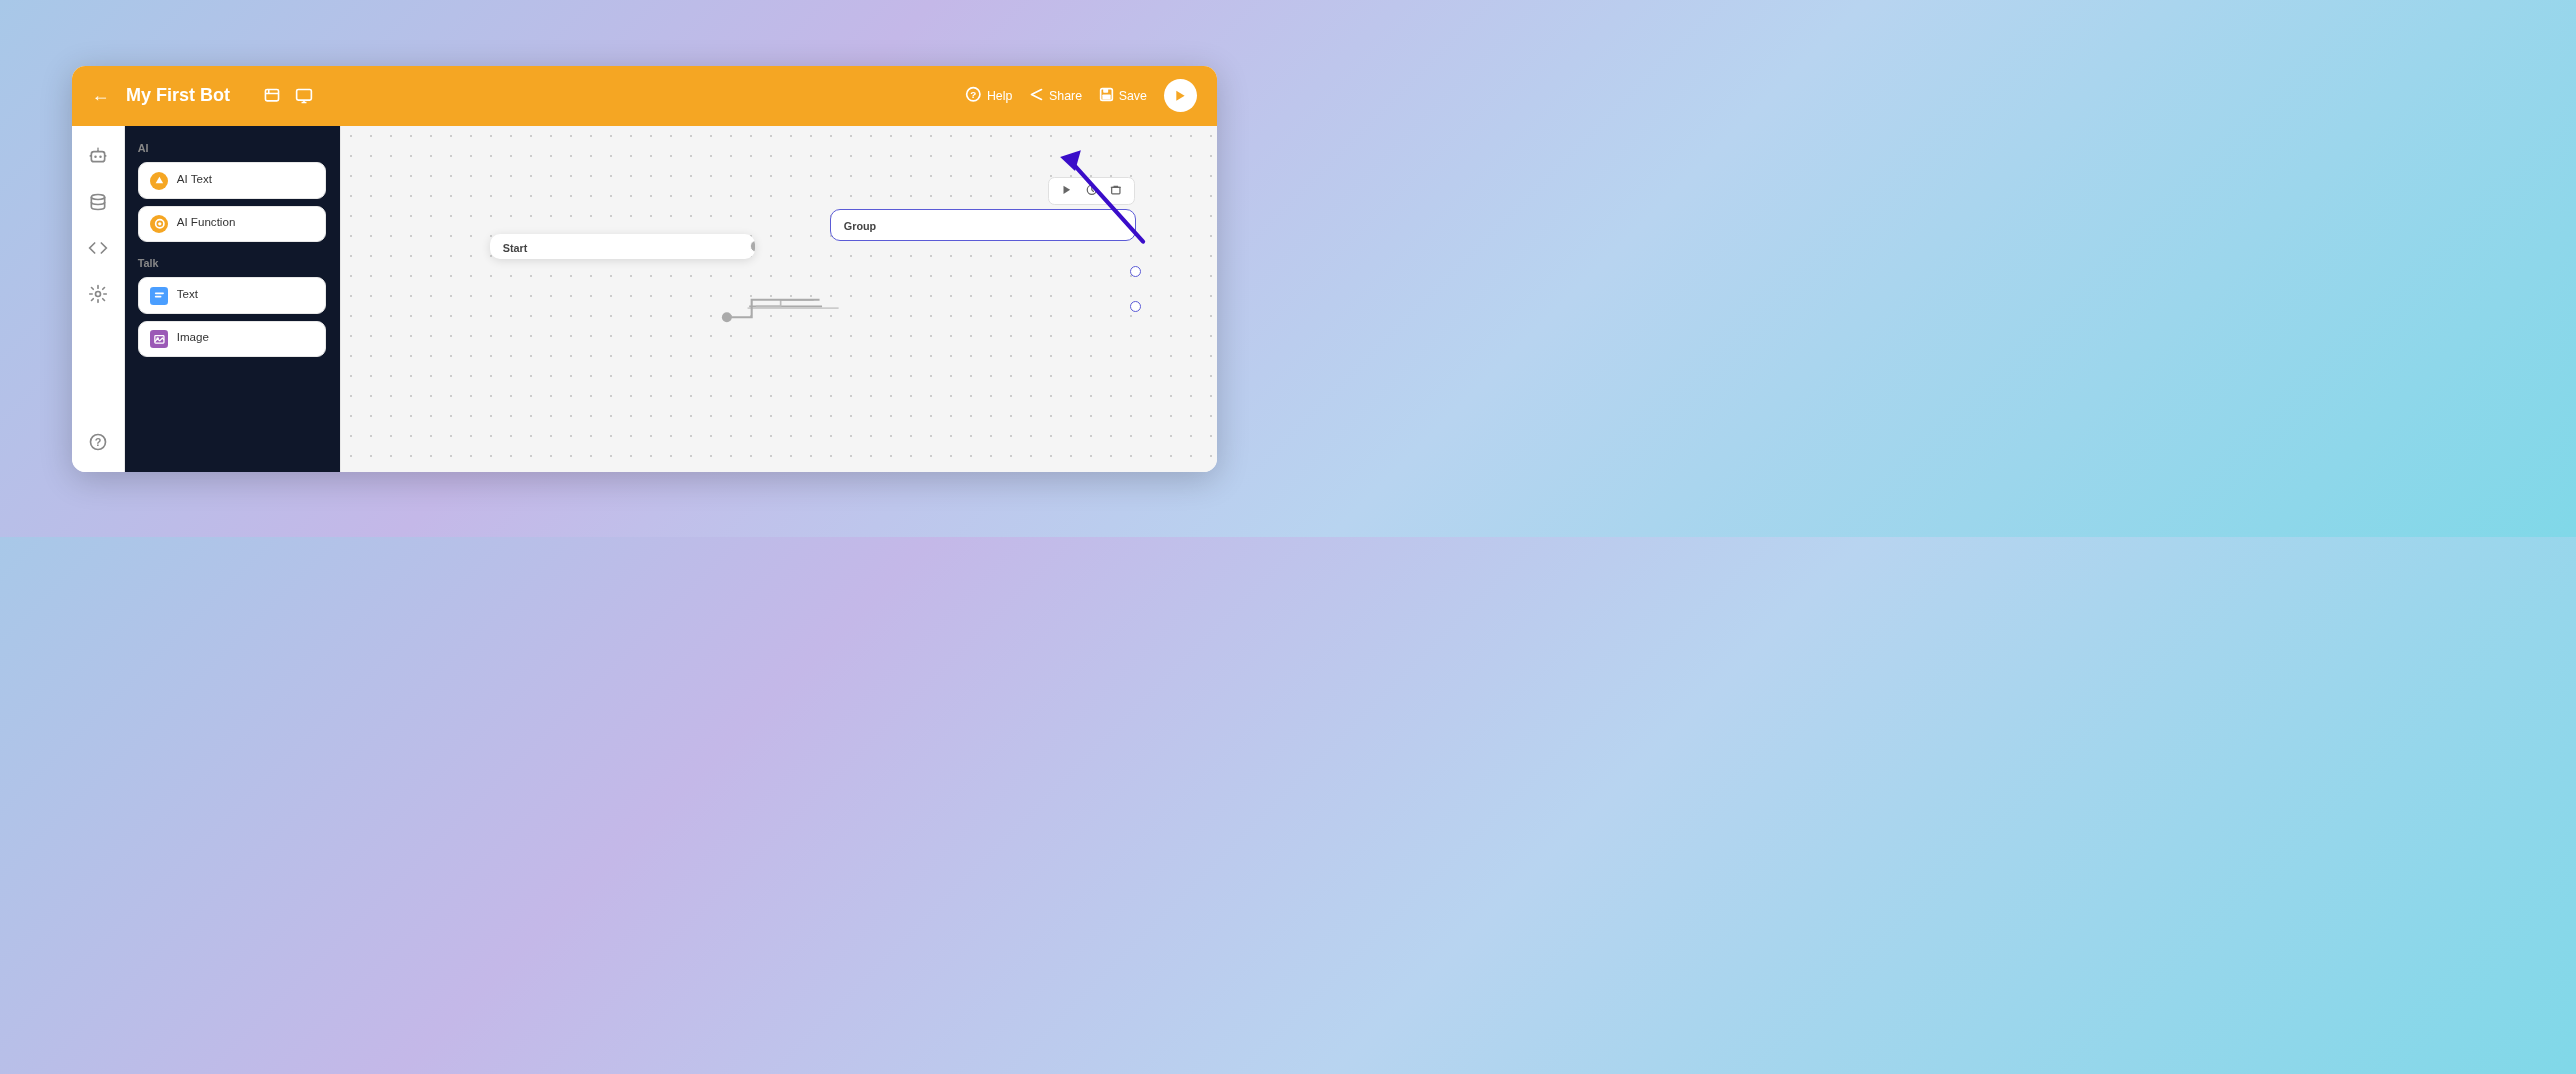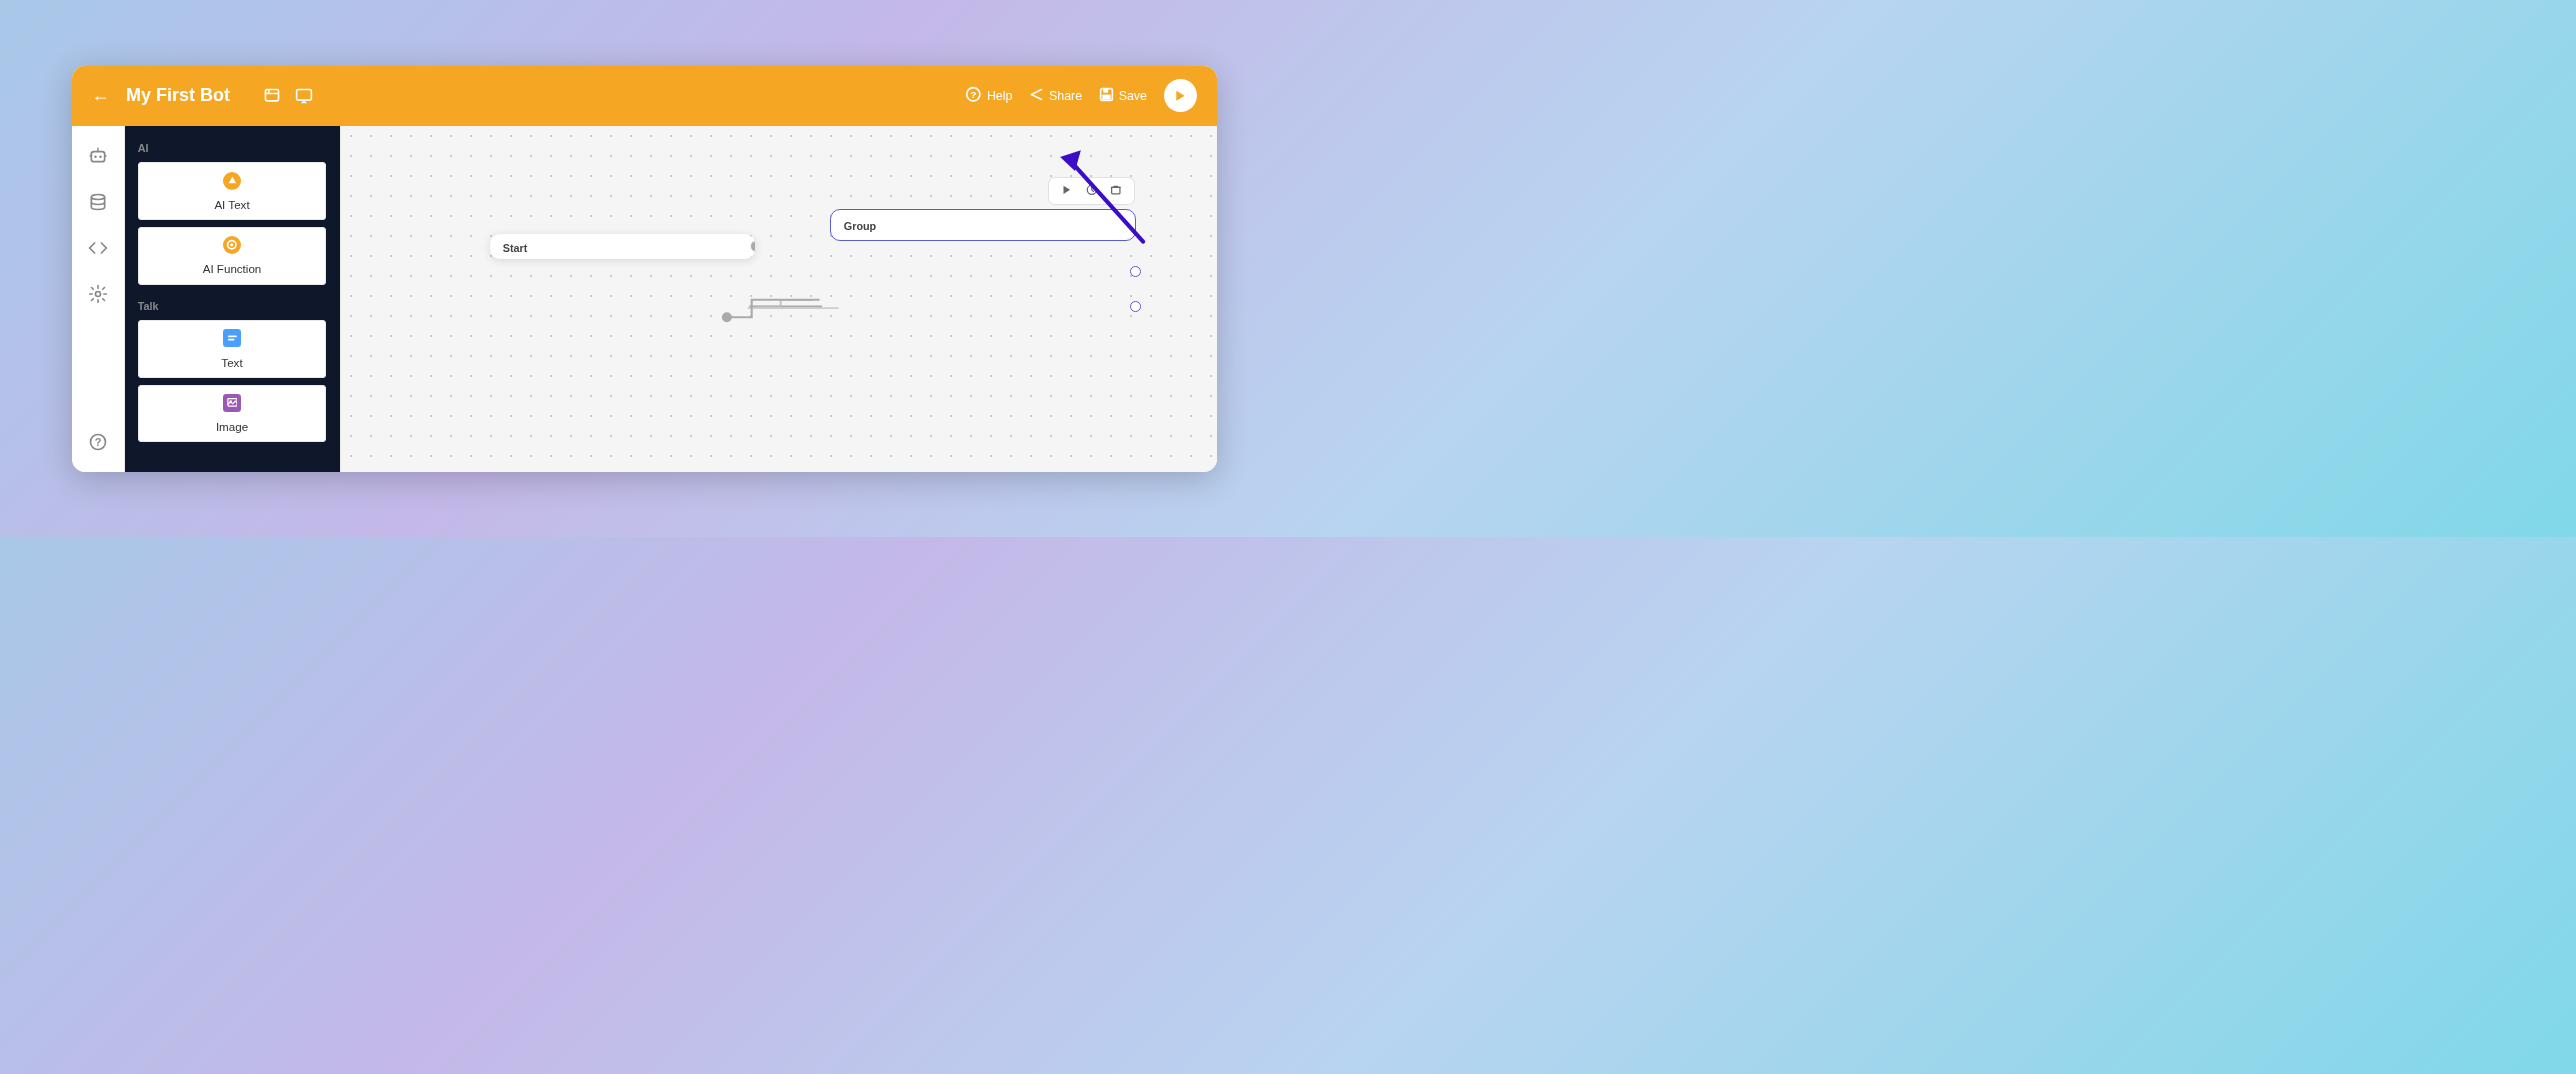--- a/index.html
+++ b/index.html
@@ -189,31 +189,30 @@
       margin-bottom: 8.3px;
       margin-top: 15px;
     }
 
     .panel-section-title:first-child {
       margin-top: 0;
     }
 
     .panel-item {
       display: flex;
-      align-items: center;
+      align-items: flex-start;
       gap: 8.3px;
       padding: 8.3px 11.6px;
       border: 0.8px solid #e8e8e8;
-      border-radius: 3px;
+      border-radius: 9px;
       margin-bottom: 6.6px;
       cursor: pointer;
       font-size: 11.6px;
       color: #333;
       background: white;
-      flex-direction: column;
     }
 
     .panel-item-icon {
       width: 18px;
       height: 18px;
       display: flex;
       align-items: center;
       justify-content: center;
       flex-shrink: 0;
     }

